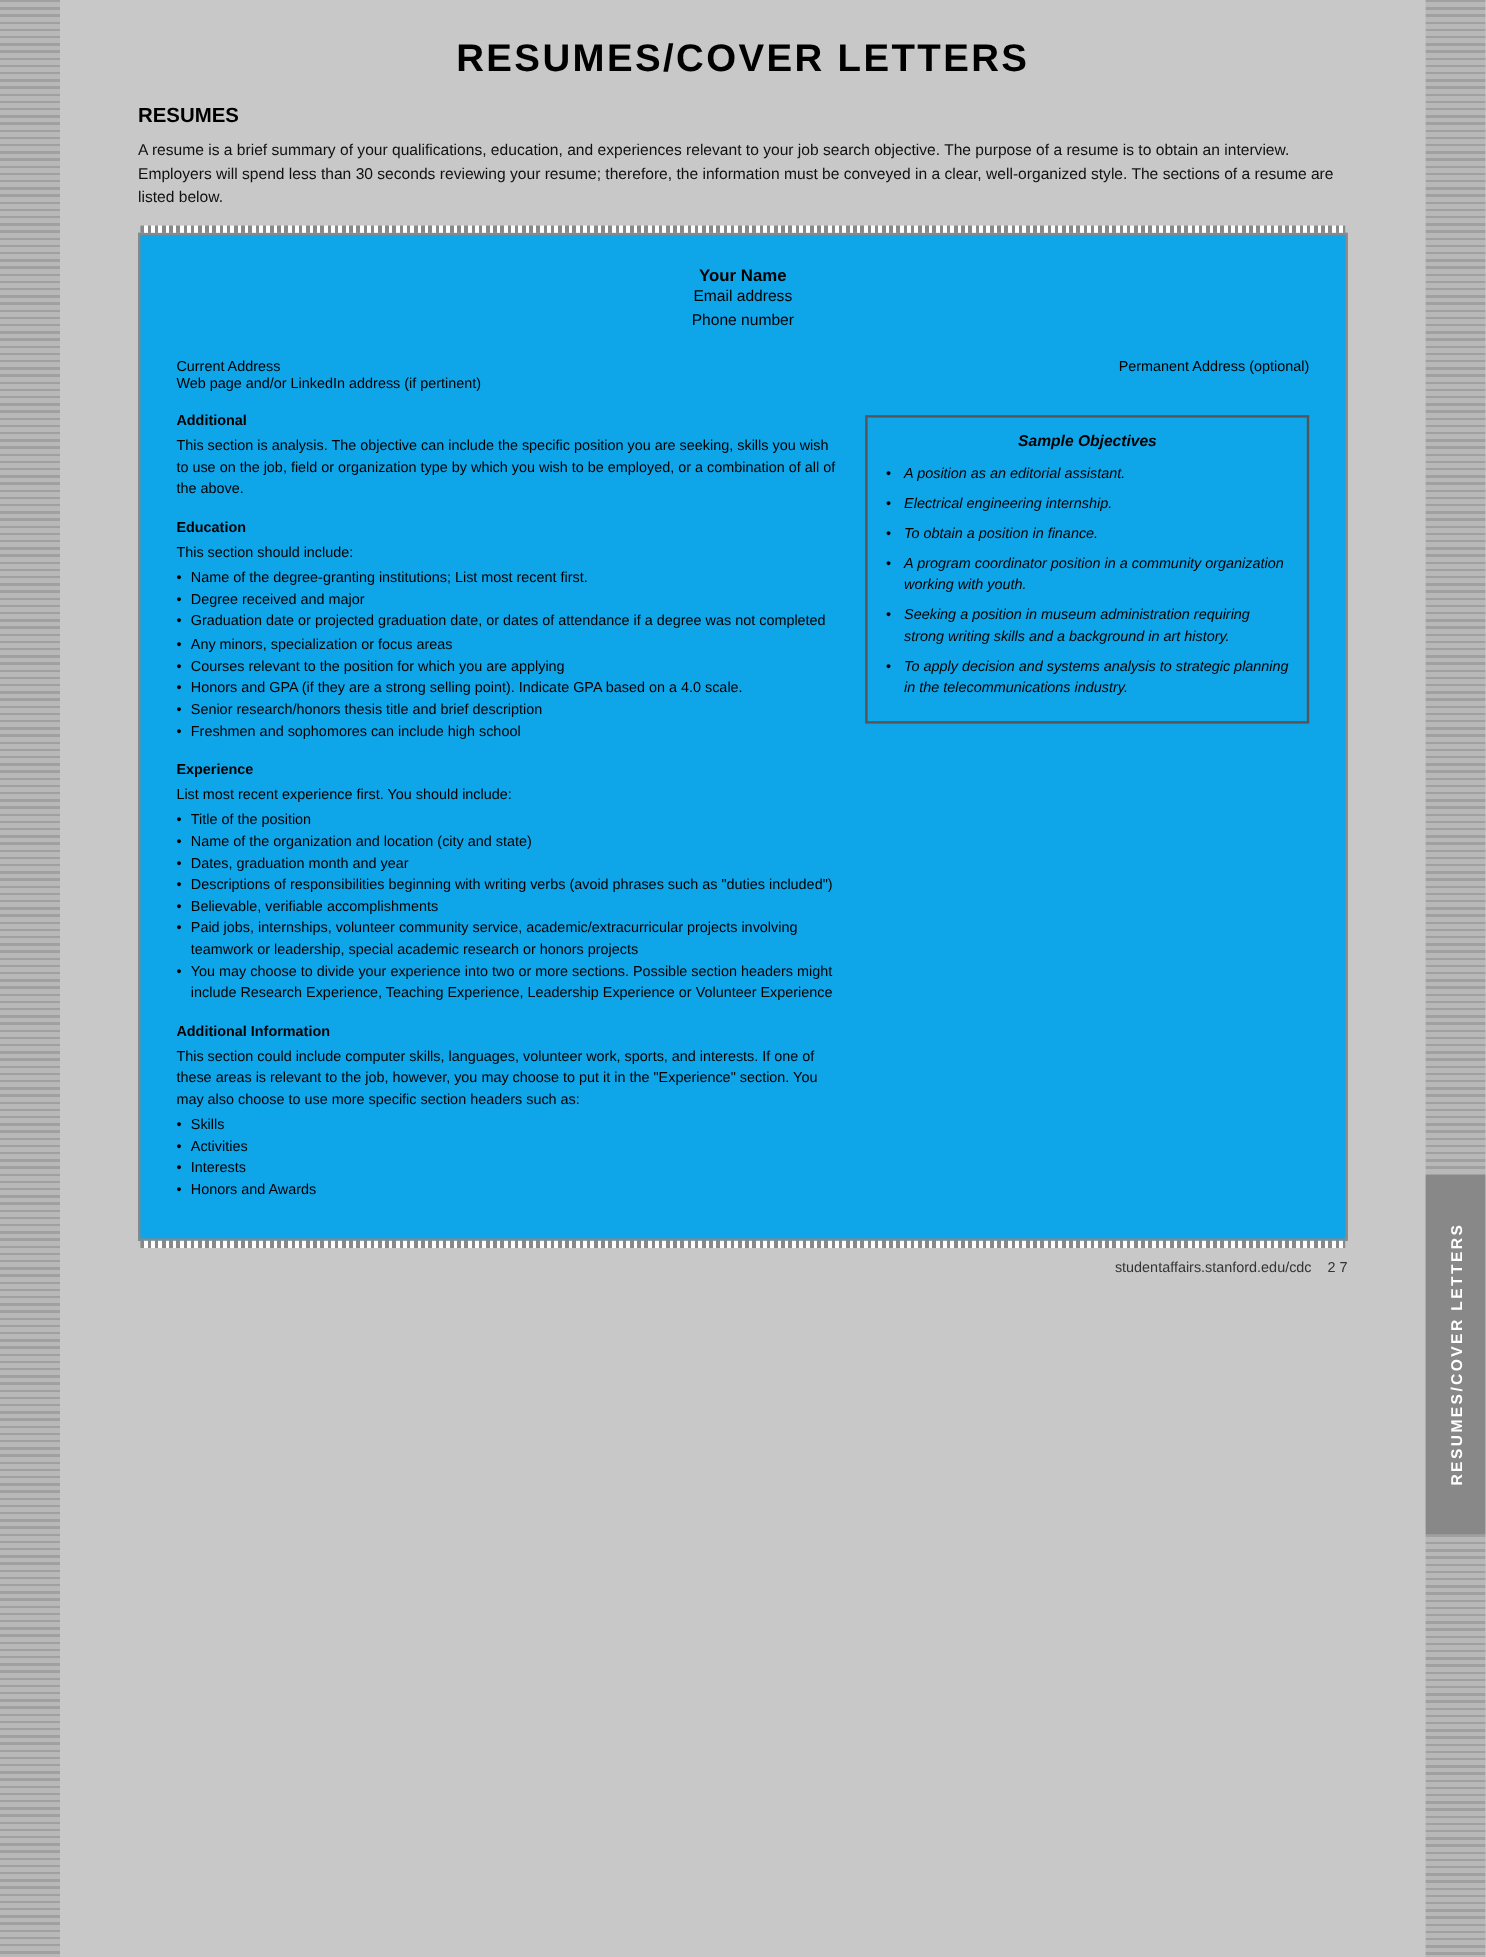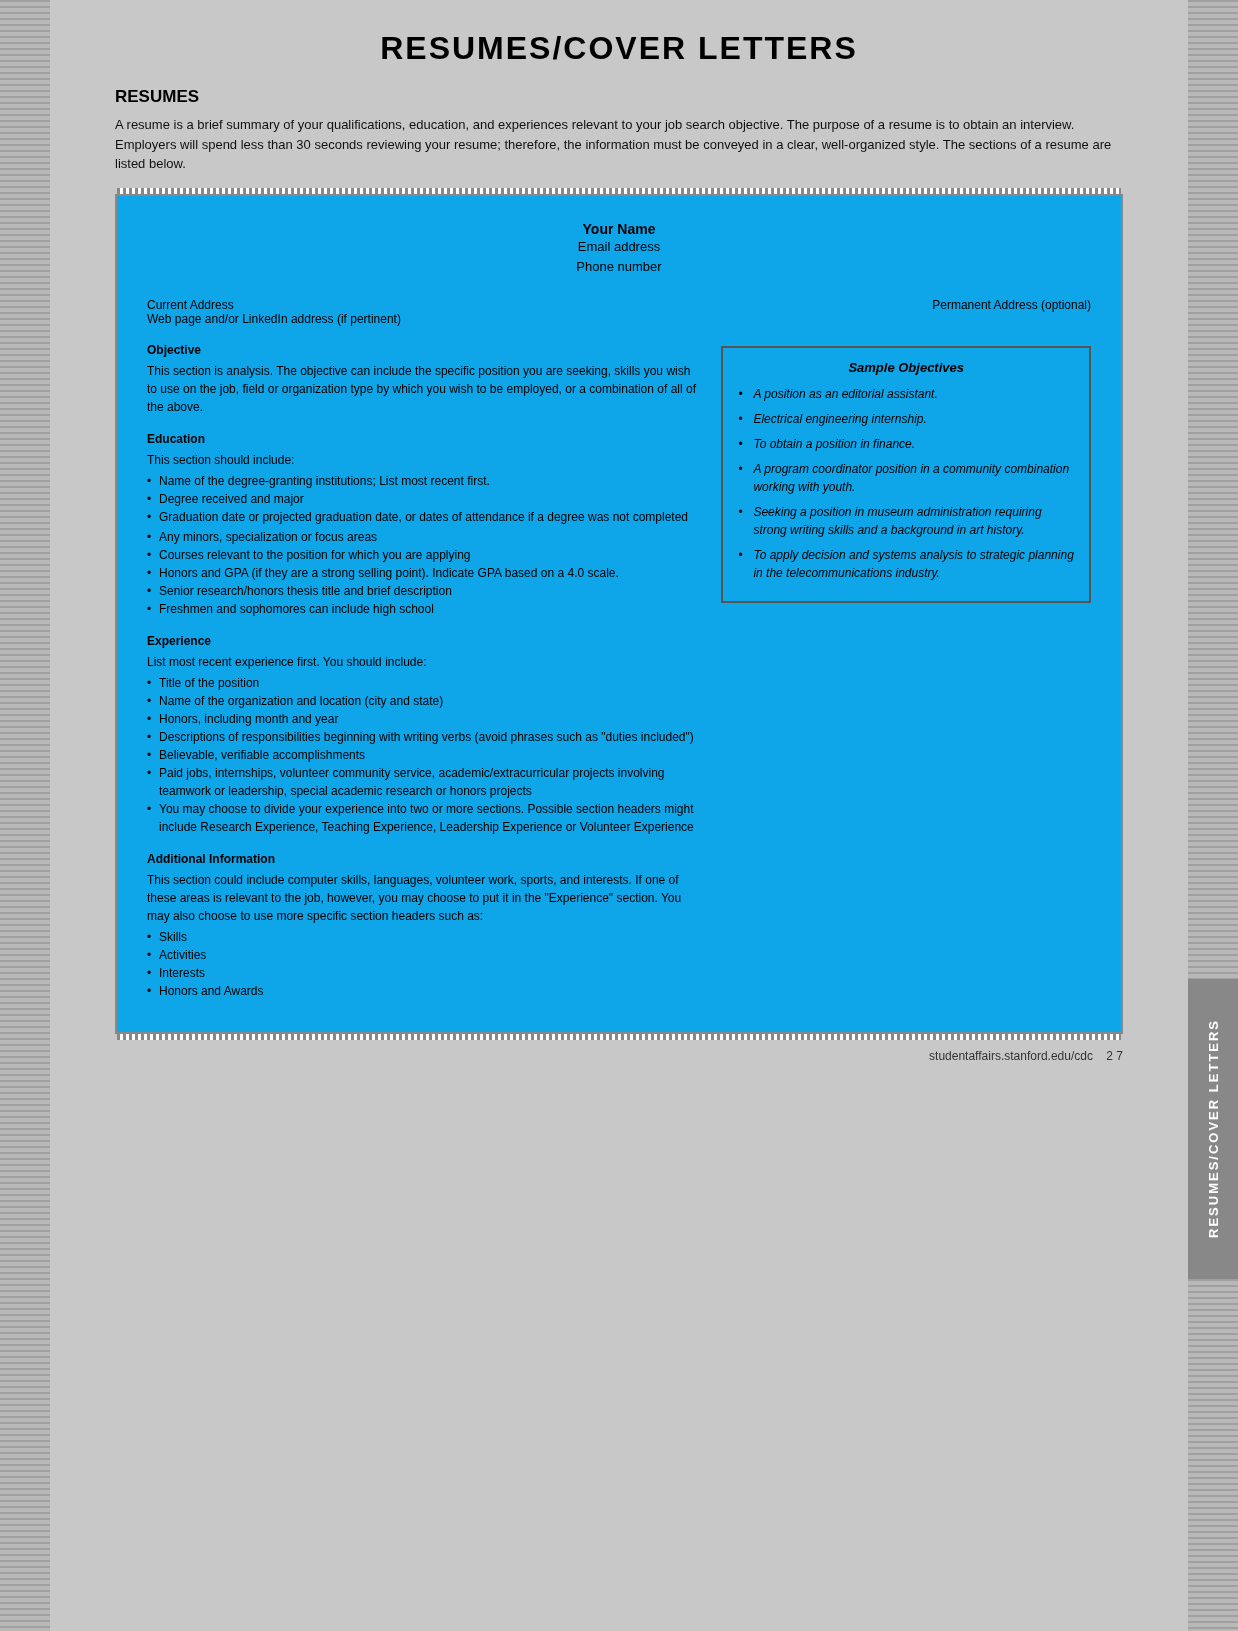--- a/index.html
+++ b/index.html
@@ -333,21 +333,21 @@
         </div>
         <div class="address-right">
           <div>Permanent Address (optional)</div>
         </div>
       </div>
 
       <div class="resume-body">
 
         <div class="resume-left-col">
 
-          <div class="resume-section-title">Objective</div>
+          <div class="resume-section-title">Additional</div>
           <p class="resume-text">This section is analysis. The objective can include the specific position you are seeking, skills you wish to use on the job, field or organization type by which you wish to be employed, or a combination of all of the above.</p>
 
           <div class="resume-section-title">Education</div>
           <p class="resume-text">This section should include:</p>
           <ul class="resume-bullet-list">
             <li>Name of the degree-granting institutions; List most recent first.</li>
             <li>Degree received and major</li>
             <li>Graduation date or projected graduation date, or dates of attendance if a degree was not completed</li>
           </ul>
           <ul class="resume-bullet-list">
@@ -356,21 +356,21 @@
             <li>Honors and GPA (if they are a strong selling point). Indicate GPA based on a 4.0 scale.</li>
             <li>Senior research/honors thesis title and brief description</li>
             <li>Freshmen and sophomores can include high school</li>
           </ul>
 
           <div class="resume-section-title">Experience</div>
           <p class="resume-text">List most recent experience first. You should include:</p>
           <ul class="resume-bullet-list">
             <li>Title of the position</li>
             <li>Name of the organization and location (city and state)</li>
-            <li>Honors, including month and year</li>
+            <li>Dates, graduation month and year</li>
             <li>Descriptions of responsibilities beginning with writing verbs (avoid phrases such as "duties included")</li>
             <li>Believable, verifiable accomplishments</li>
             <li>Paid jobs, internships, volunteer community service, academic/extracurricular projects involving teamwork or leadership, special academic research or honors projects</li>
             <li>You may choose to divide your experience into two or more sections. Possible section headers might include Research Experience, Teaching Experience, Leadership Experience or Volunteer Experience</li>
           </ul>
 
           <div class="resume-section-title">Additional Information</div>
           <p class="resume-text">This section could include computer skills, languages, volunteer work, sports, and interests. If one of these areas is relevant to the job, however, you may choose to put it in the "Experience" section. You may also choose to use more specific section headers such as:</p>
           <ul class="resume-bullet-list">
             <li>Skills</li>
@@ -380,21 +380,21 @@
           </ul>
         </div>
 
         <div class="resume-right-col">
           <div class="sample-objectives-box">
             <div class="sample-objectives-title">Sample Objectives</div>
             <ul class="objectives-list">
               <li>A position as an editorial assistant.</li>
               <li>Electrical engineering internship.</li>
               <li>To obtain a position in finance.</li>
-              <li>A program coordinator position in a community combination working with youth.</li>
+              <li>A program coordinator position in a community organization working with youth.</li>
               <li>Seeking a position in museum administration requiring strong writing skills and a background in art history.</li>
               <li>To apply decision and systems analysis to strategic planning in the telecommunications industry.</li>
             </ul>
           </div>
         </div>
 
       </div>
 
     </div>
 

